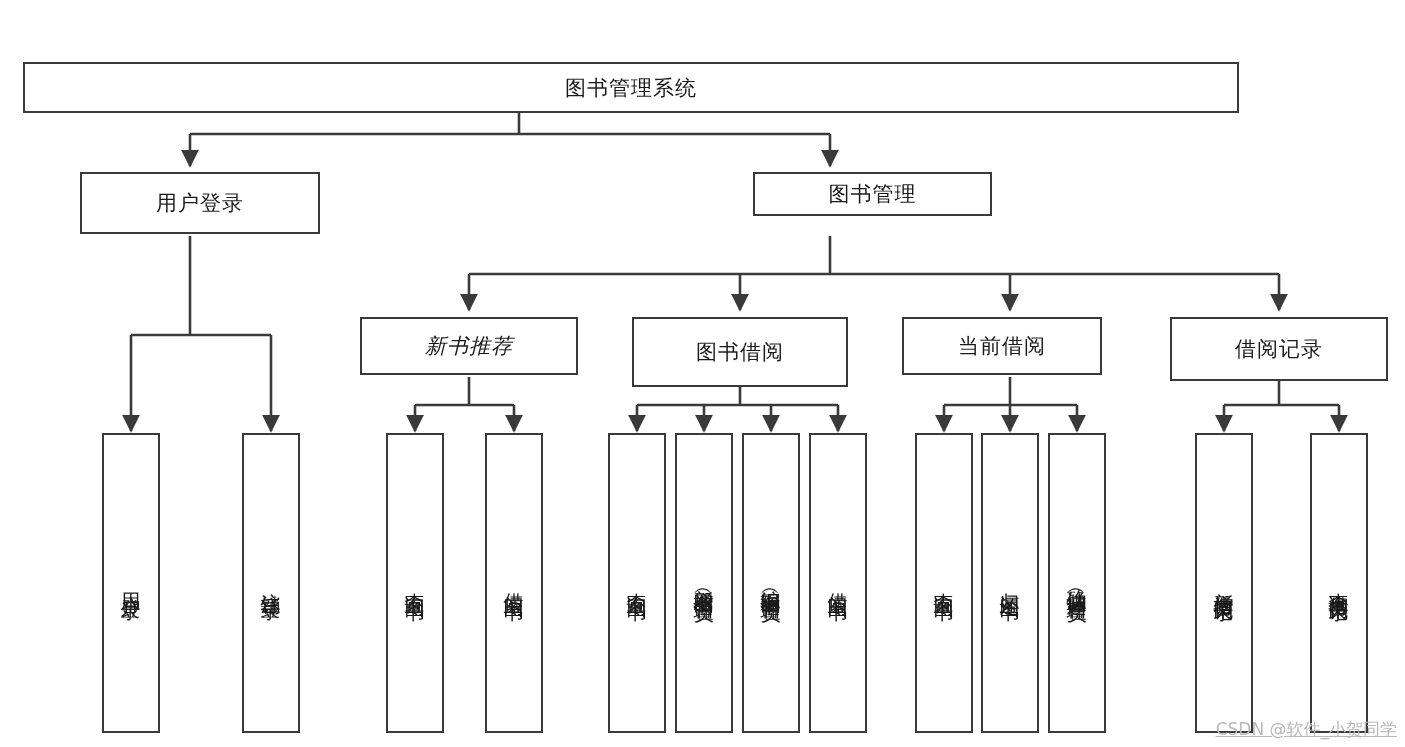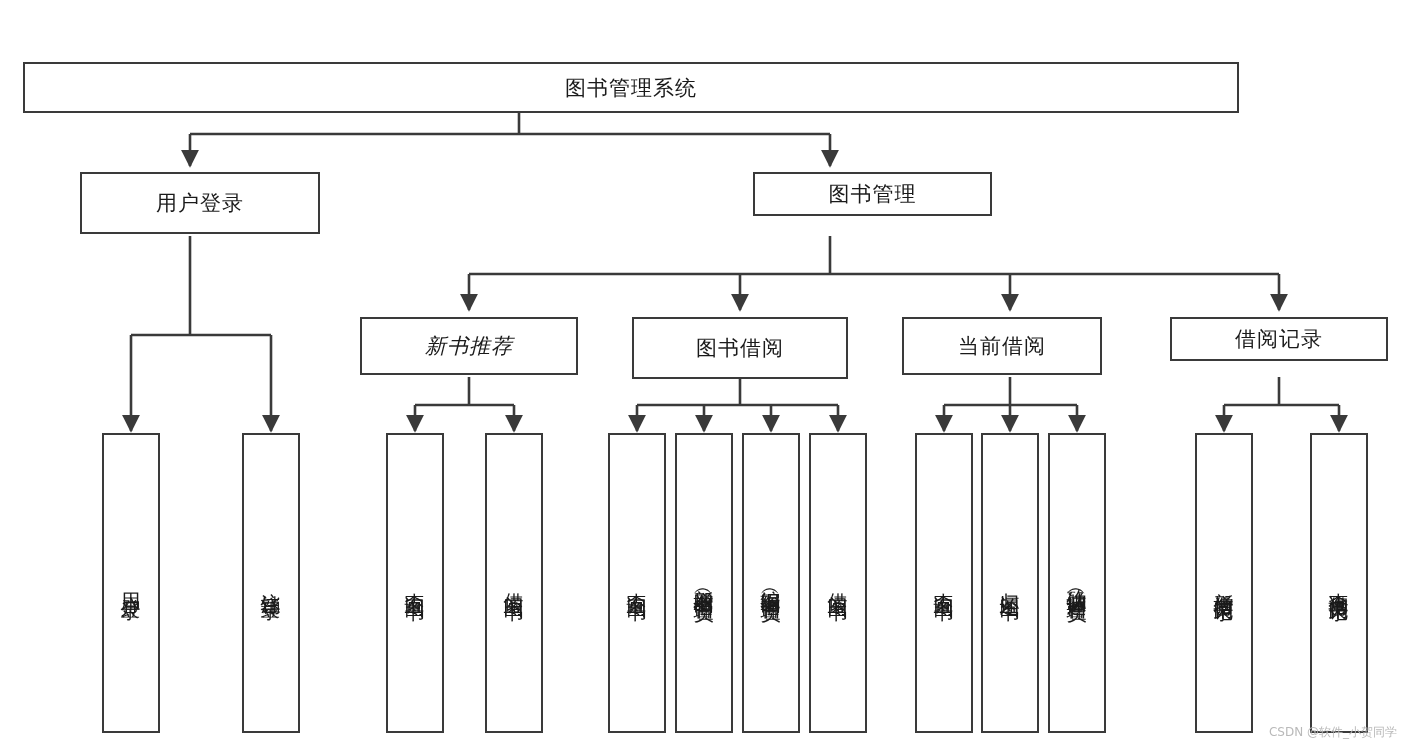--- a/index.html
+++ b/index.html
@@ -51,24 +51,25 @@
   .node.v.tall .vtext {
     letter-spacing: 2px;
   }
   .node .htext {
     white-space: nowrap;
   }
   .watermark {
     position: absolute;
     right: 8px;
     bottom: 6px;
-    font-size: 12px;
+    font-size: 17px;
     color: #b9b9b9;
     z-index: 5;
     white-space: nowrap;
+    text-decoration: underline;
   }
 </style>
 </head>
 <body>
 
 <div id="canvas">
 
   <svg id="wires" viewBox="0 0 1405 747" xmlns="http://www.w3.org/2000/svg">
     <defs>
       <marker id="arw" viewBox="0 0 10 10" refX="9" refY="5" markerWidth="7" markerHeight="7" orient="auto-start-reverse">
@@ -126,27 +127,27 @@
   <div class="node h" style="left:80px; top:172px; width:240px; height:62px;">
     <span class="htext">用户登录</span>
   </div>
   <div class="node h" style="left:753px; top:172px; width:239px; height:44px;">
     <span class="htext">图书管理</span>
   </div>
 
   <div class="node h" style="left:360px; top:317px; width:218px; height:58px;font-style:italic;">
     <span class="htext">新书推荐</span>
   </div>
-  <div class="node h" style="left:632px; top:317px; width:216px; height:62px;">
+  <div class="node h" style="left:632px; top:317px; width:216px; height:70px;">
     <span class="htext">图书借阅</span>
   </div>
   <div class="node h" style="left:902px; top:317px; width:200px; height:58px;">
     <span class="htext">当前借阅</span>
   </div>
-  <div class="node h" style="left:1170px; top:317px; width:218px; height:44px;">
+  <div class="node h" style="left:1170px; top:317px; width:218px; height:64px;">
     <span class="htext">借阅记录</span>
   </div>
 
   <div class="node v" style="left:102px; top:433px; width:58px; height:300px;">
     <span class="vtext">用户登录</span>
   </div>
   <div class="node v" style="left:242px; top:433px; width:58px; height:300px;">
     <span class="vtext">注销登录</span>
   </div>
 

